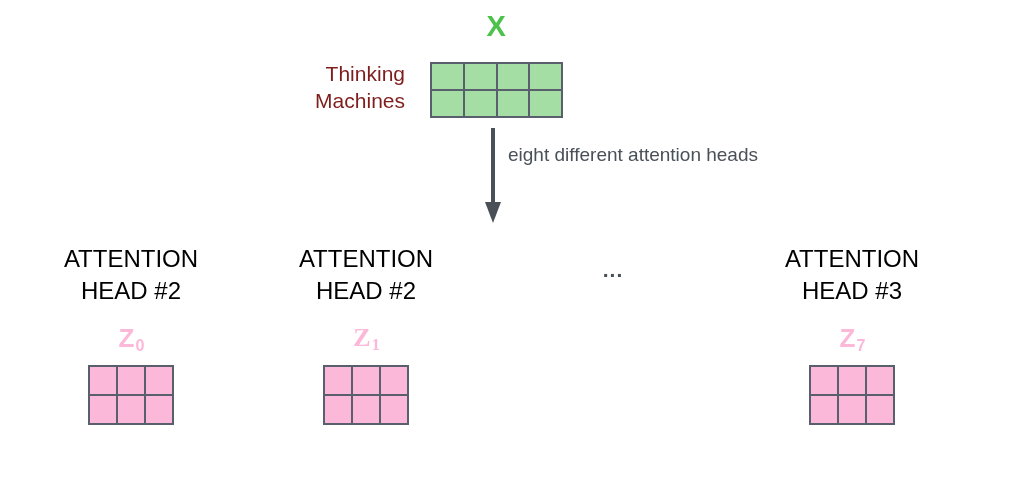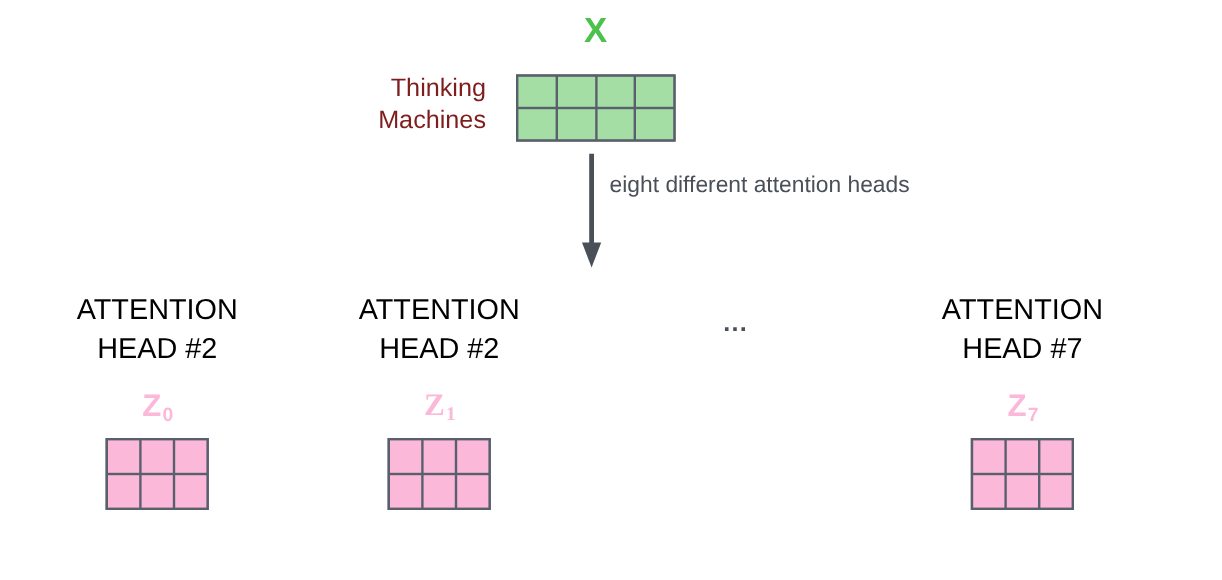--- a/index.html
+++ b/index.html
@@ -216,21 +216,21 @@
     <div class="cell"></div>
     <div class="cell"></div>
     <div class="cell"></div>
     <div class="cell"></div>
   </div>
 
   <div class="ellipsis">...</div>
 
   <div class="head h7">
     <div>ATTENTION</div>
-    <div>HEAD #7</div>
+    <div>HEAD #3</div>
   </div>
   <div class="zlabel z7">
     <span>Z</span><sub>7</sub>
   </div>
   <div class="matrix matrix-z mz7">
     <div class="cell"></div>
     <div class="cell"></div>
     <div class="cell"></div>
     <div class="cell"></div>
     <div class="cell"></div>

